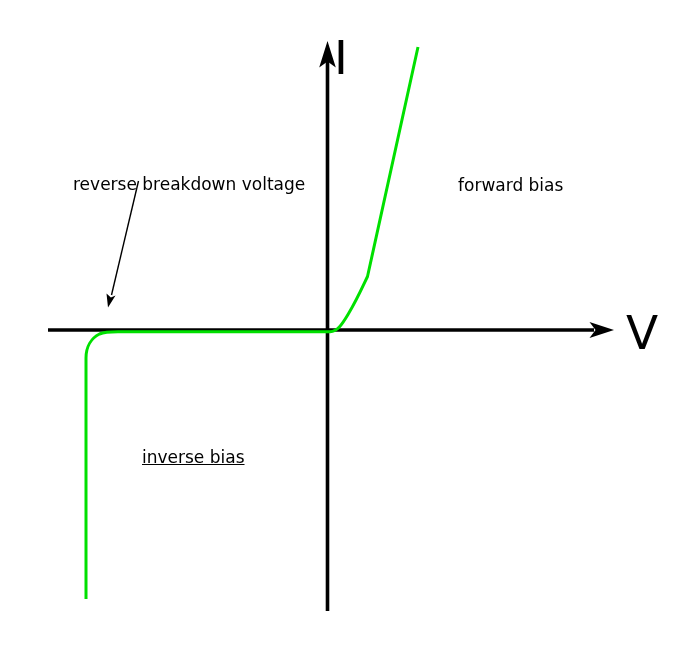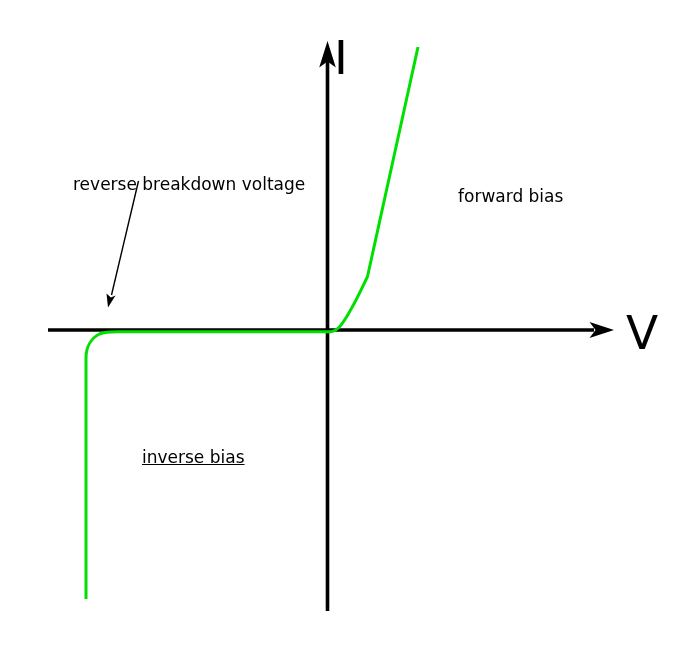--- a/index.html
+++ b/index.html
@@ -52,21 +52,21 @@
     line-height: 1.2;
     font-size: 17px;
   }
   .axis-lbl {
     font-size: 47px;
     line-height: 1;
   }
   .lbl-y { left: 334px; top: 34px; }
   .lbl-x { left: 626px; top: 309px; }
   .lbl-reverse { left: 73px;  top: 156px; margin-top: 18px; }
-  .lbl-forward { left: 458px; top: 186px; }
+  .lbl-forward { left: 458px; top: 175px; }
   .lbl-inverse { left: 142px; top: 447px; text-decoration: underline; }
 </style>
 </head>
 <body>
 
 <div class="canvas">
 
   <svg width="693" height="650" viewBox="0 0 693 650">
     <path class="axis-line" d="M 48 330 L 594 330"></path>
     <path class="axis-head" d="M 614 330 L 589.5 322 L 595.5 330 L 589.5 338 Z"></path>

